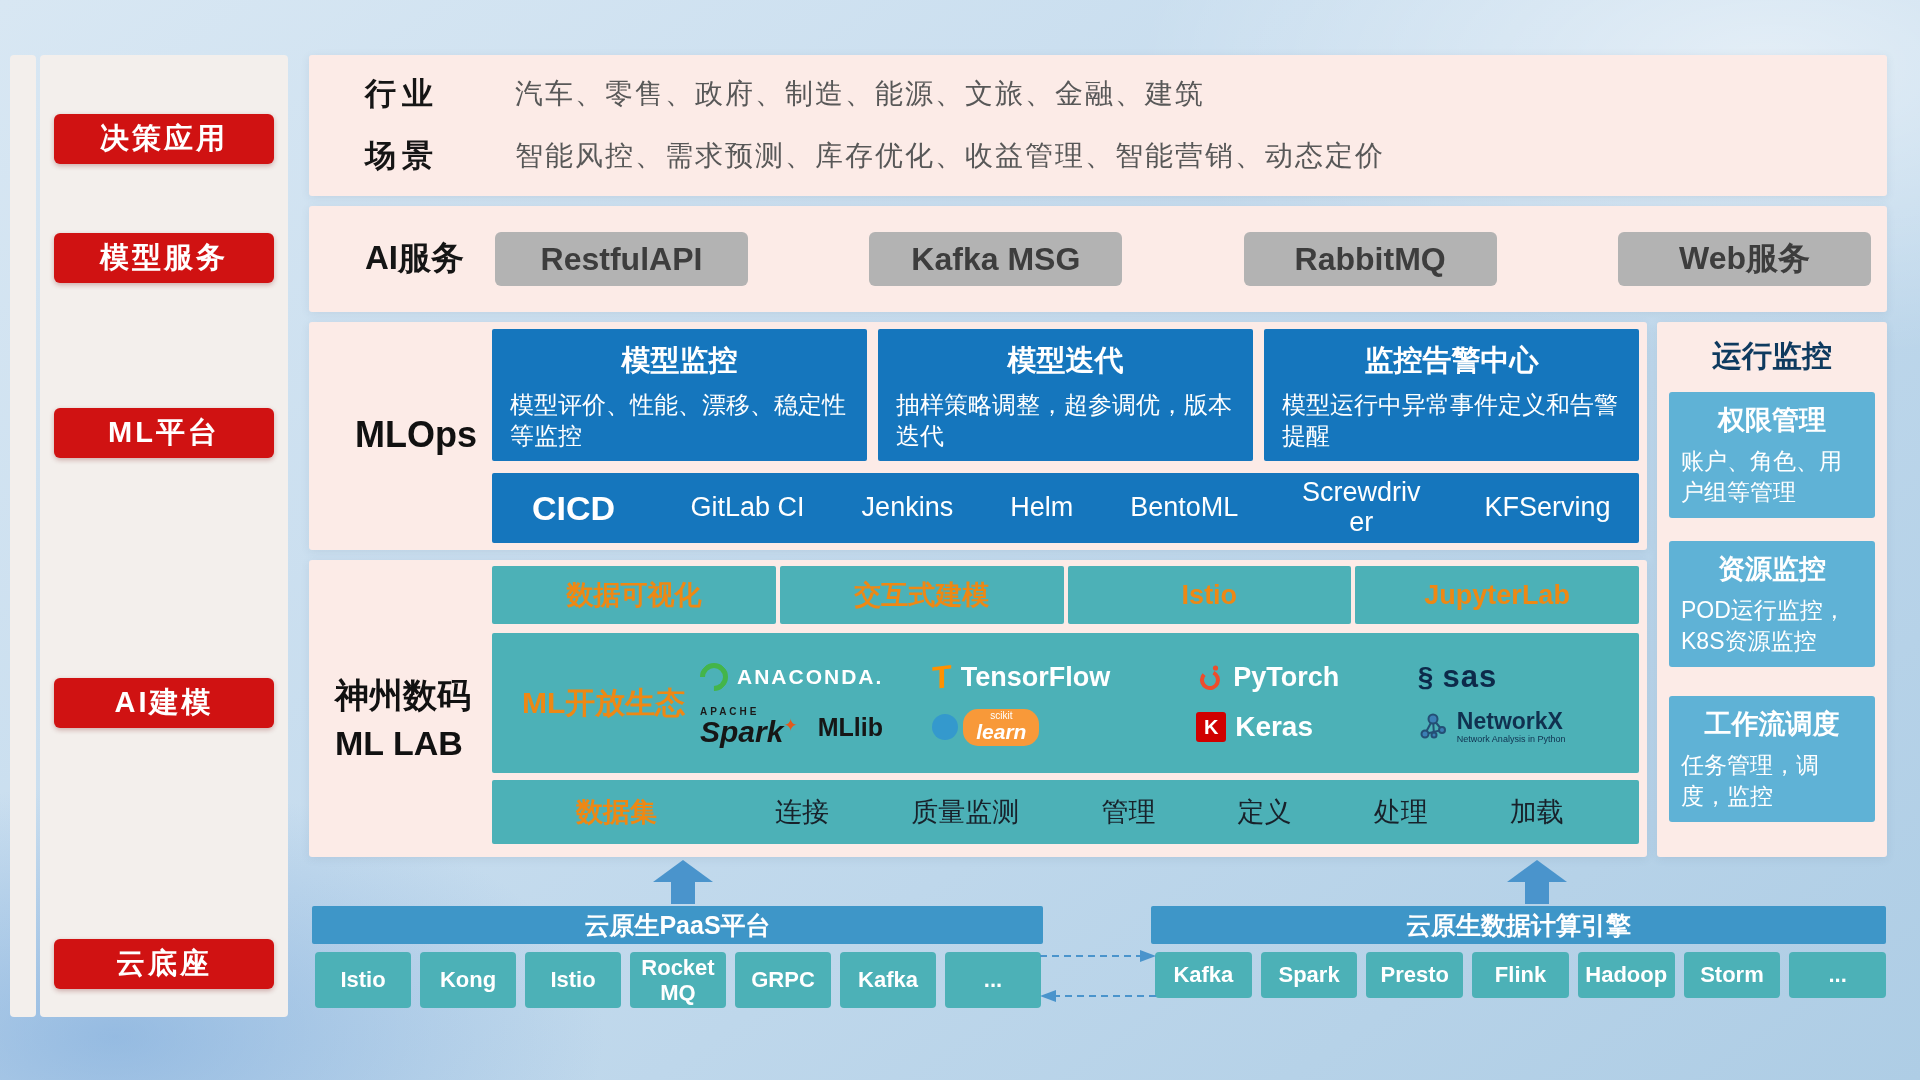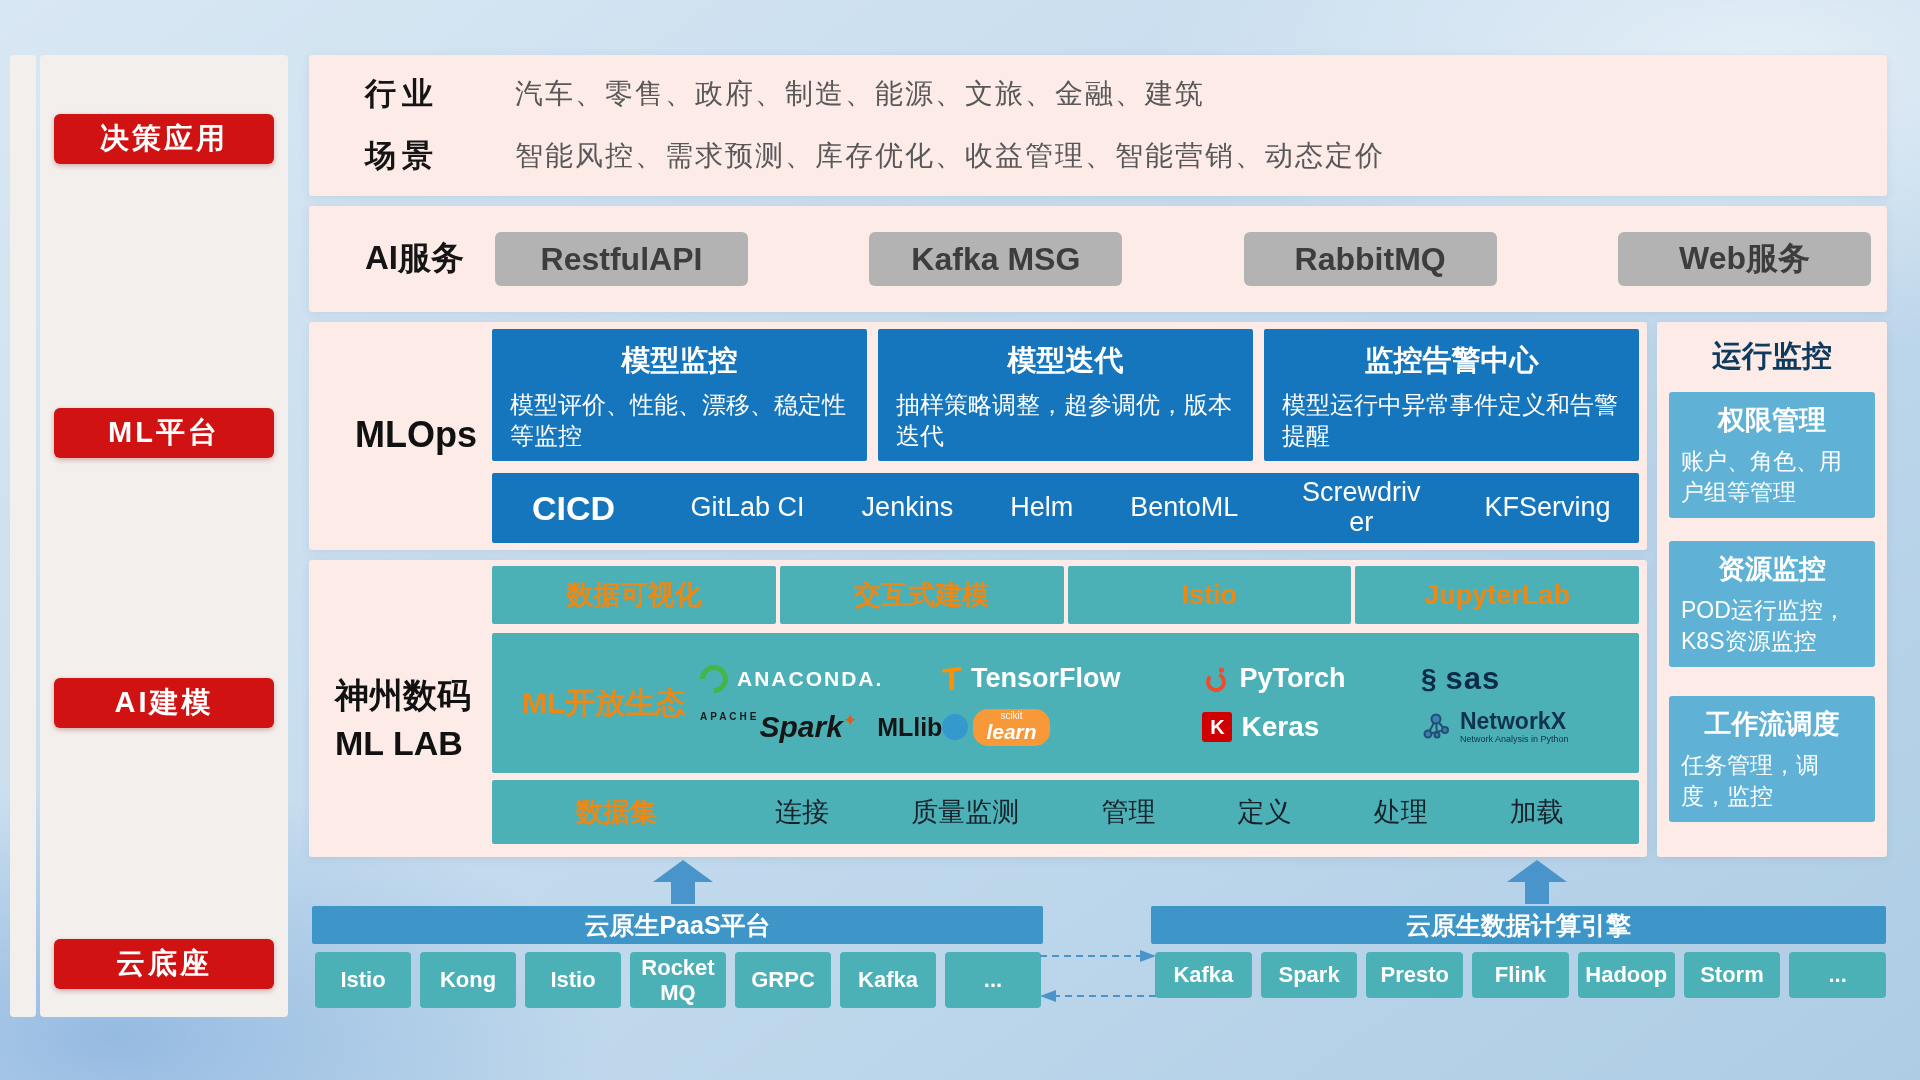--- a/index.html
+++ b/index.html
@@ -66,21 +66,21 @@
   .eco-grid{flex:1;display:grid;grid-template-columns:1.1fr 1.25fr 1.05fr 1fr;row-gap:12px;align-items:center;padding-right:10px}
   .logo{display:flex;align-items:center;gap:9px}
   .ico-anaconda{width:28px;height:28px;box-sizing:border-box;border:5px solid #44b549;border-radius:50%;
     border-left-color:transparent;transform:rotate(-45deg);flex:0 0 auto}
   .txt-anaconda{font-size:21px;font-weight:bold;color:#fff;letter-spacing:2px}
   .ico-tf{color:#ff9100;font-size:32px;font-weight:bold;transform:skewY(-7deg);line-height:1}
   .txt-tf{font-size:27px;font-weight:bold;color:#fff}
   .txt-pt{font-size:27px;font-weight:bold;color:#fff}
   .ico-sas{font-size:28px;font-weight:bold;color:#0d2a4a;line-height:1}
   .txt-sas{font-size:31px;font-weight:bold;color:#0d2a4a;letter-spacing:1px}
-  .spark-stack{display:flex;flex-direction:row;line-height:1}
+  .spark-stack{display:flex;flex-direction:column;line-height:1}
   .spark-apache{font-size:10px;color:#1a1a1a;letter-spacing:3px;font-weight:bold}
   .spark-name{font-size:30px;font-weight:bold;font-style:italic;color:#161616}
   .spark-star{font-style:normal;color:#e25a1c;font-size:17px;vertical-align:super}
   .txt-mllib{font-size:25px;font-weight:bold;color:#161616;margin-left:11px}
   .skl-circle{width:26px;height:26px;border-radius:50%;background:#3499cd;flex:0 0 auto;margin-right:-4px}
   .skl-badge{background:#f89939;border-radius:15px;padding:2px 13px 4px;display:inline-flex;flex-direction:column;align-items:center}
   .skl-scikit{font-size:10px;color:#fff;line-height:1}
   .skl-learn{font-size:21px;color:#fff;font-style:italic;font-weight:bold;line-height:1}
   .keras-k{width:30px;height:30px;background:#d00000;color:#fff;font-weight:bold;display:inline-flex;
     align-items:center;justify-content:center;font-size:20px;border-radius:3px;flex:0 0 auto}
@@ -114,20 +114,21 @@
 </style>
 </head>
 <body>
 
 <div class="stage">
 
   <div class="left-strip"></div>
 
   <aside class="sidebar">
     <div class="side-btn sb0">决策应用</div>
+    <div class="side-btn sb1">模型服务</div>
     <div class="side-btn sb2">ML平台</div>
     <div class="side-btn sb3">AI建模</div>
     <div class="side-btn sb4">云底座</div>
   </aside>
 
   <section class="panel panel-industry">
     <div class="ind-row r1">
       <span class="ind-label">行业</span>
       <span class="ind-content">汽车、零售、政府、制造、能源、文旅、金融、建筑</span>
     </div>

